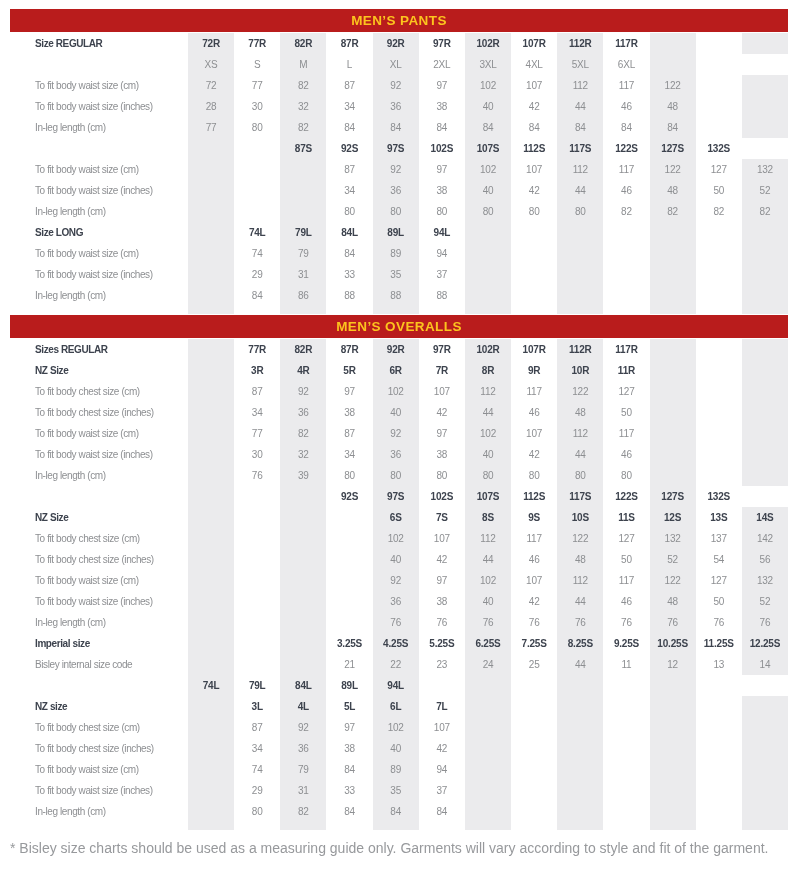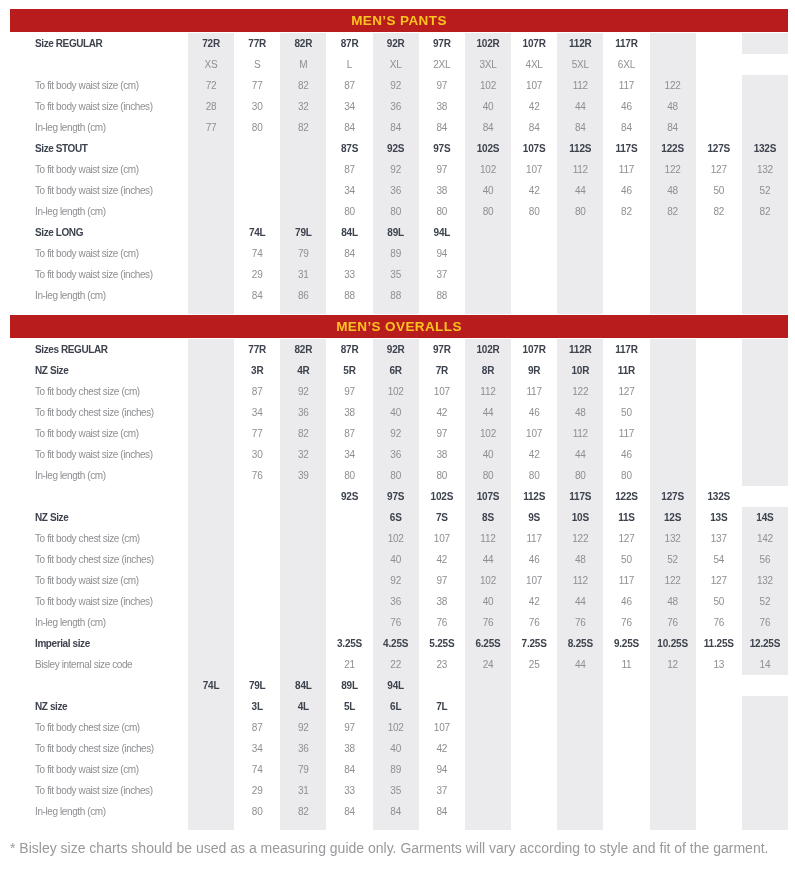--- a/index.html
+++ b/index.html
@@ -103,21 +103,20 @@
           <span class="cell">84</span>
           <span class="cell">84</span>
           <span class="cell">84</span>
           <span class="cell">84</span>
           <span class="cell">84</span>
           <span class="cell">84</span>
           <span class="cell"></span>
           <span class="cell"></span>
         </div>
         <div class="trow bold">
-          <span class="label">Size STOUT</span>
           <span class="cell"></span>
           <span class="cell"></span>
           <span class="cell"></span>
           <span class="cell">87S</span>
           <span class="cell">92S</span>
           <span class="cell">97S</span>
           <span class="cell">102S</span>
           <span class="cell">107S</span>
           <span class="cell">112S</span>
           <span class="cell">117S</span>

